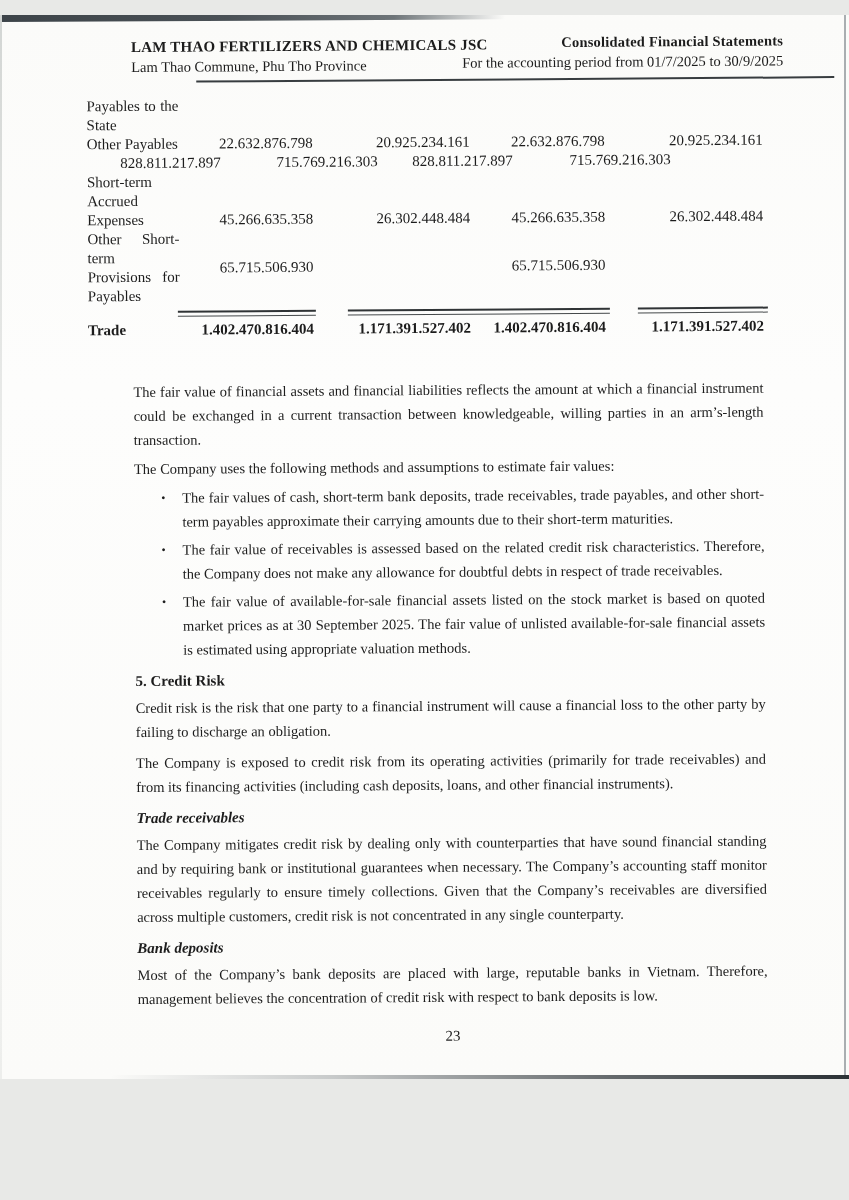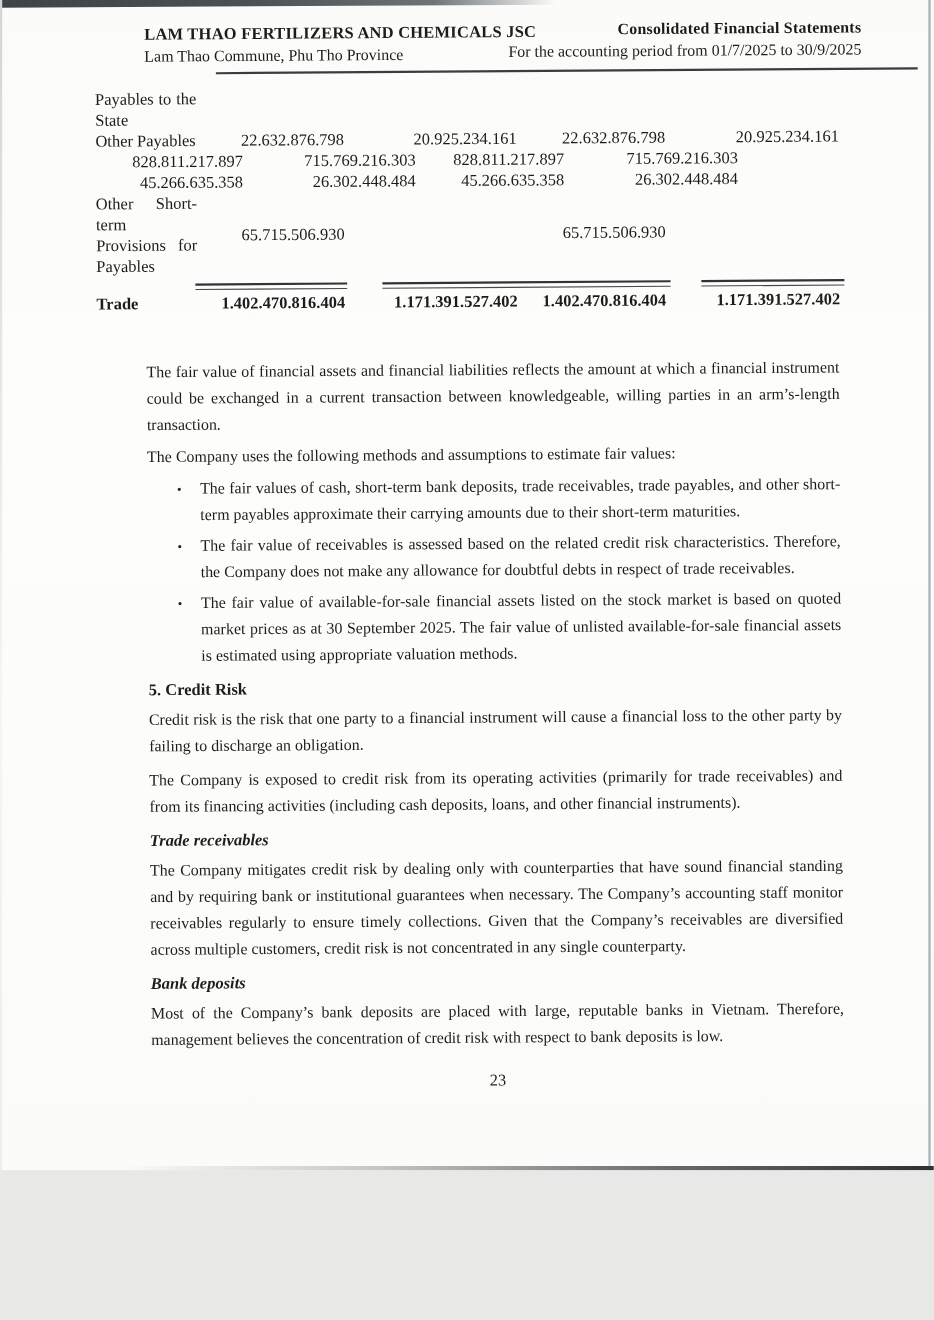--- a/index.html
+++ b/index.html
@@ -1,20 +1,20 @@
 <!DOCTYPE html>
 <html><head>
 <meta charset="utf-8">
 <title>Document</title>
 <style>
   html,body{margin:0;padding:0;background:#e8e9e7;}
   .page{
     position:relative;
     width:849px;height:1064px;
-    margin:0 auto;
+    margin:15px auto;
     background:linear-gradient(180deg,#fbfbf9 0%,#fdfdfc 35%,#fbfbf9 100%);
     overflow:hidden;
     font-family:"Liberation Serif","DejaVu Serif",serif;
     color:#1c1c1c;
   }
   .content{position:absolute;inset:0;transform:rotate(-0.4deg);transform-origin:424px 600px;}
 
   
   .art-top{position:absolute;top:0;left:0;width:505px;height:7px;
     background:linear-gradient(90deg,#3d4449 0%,#4a5156 45%,#6d7478 78%,rgba(130,136,140,0) 100%);
@@ -105,20 +105,21 @@
       </div>
 
       <div class="t-row">
         <div class="t-cell c1">828.811.217.897</div>
         <div class="t-cell c2">715.769.216.303</div>
         <div class="t-cell c3">828.811.217.897</div>
         <div class="t-cell c4">715.769.216.303</div>
       </div>
 
       <div class="t-row">
+        <div class="t-label">Short-term Accrued Expenses</div>
         <div class="t-cell c1">45.266.635.358</div>
         <div class="t-cell c2">26.302.448.484</div>
         <div class="t-cell c3">45.266.635.358</div>
         <div class="t-cell c4">26.302.448.484</div>
       </div>
 
       <div class="t-row center">
         <div class="t-label">Other Short-term Provisions for Payables</div>
         <div class="t-cell c1">65.715.506.930</div>
         <div class="t-cell c2"></div>

